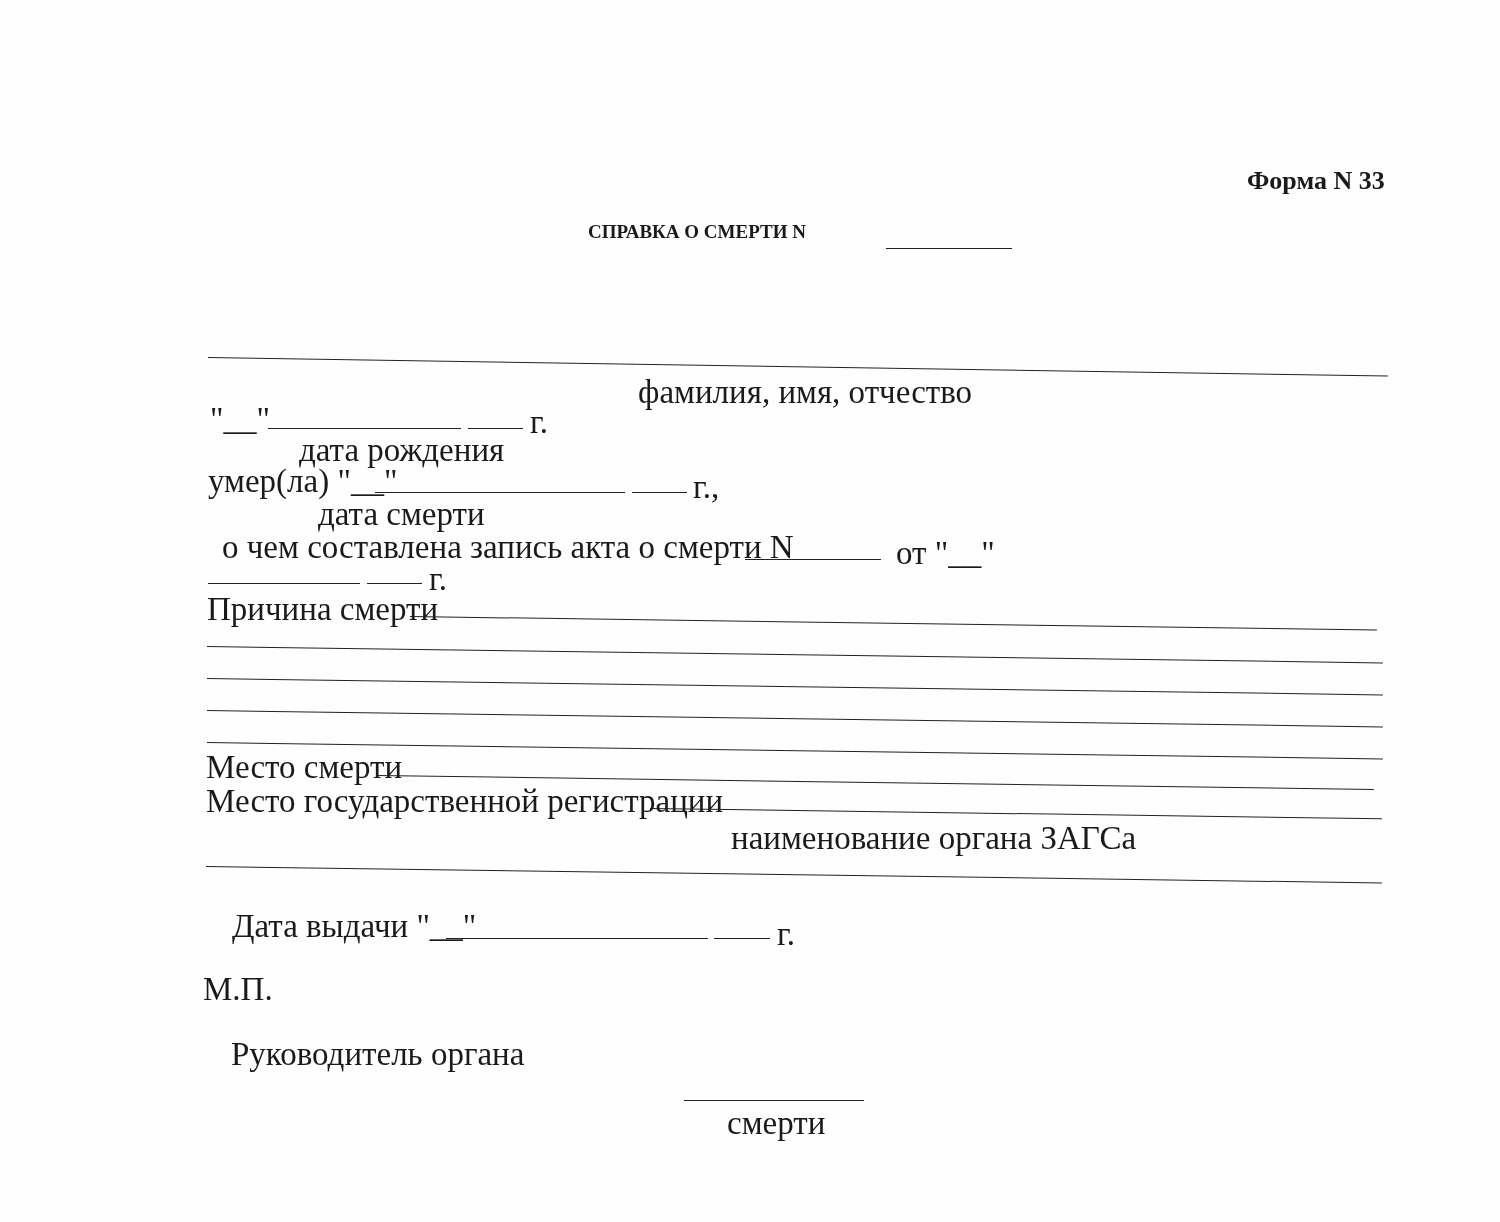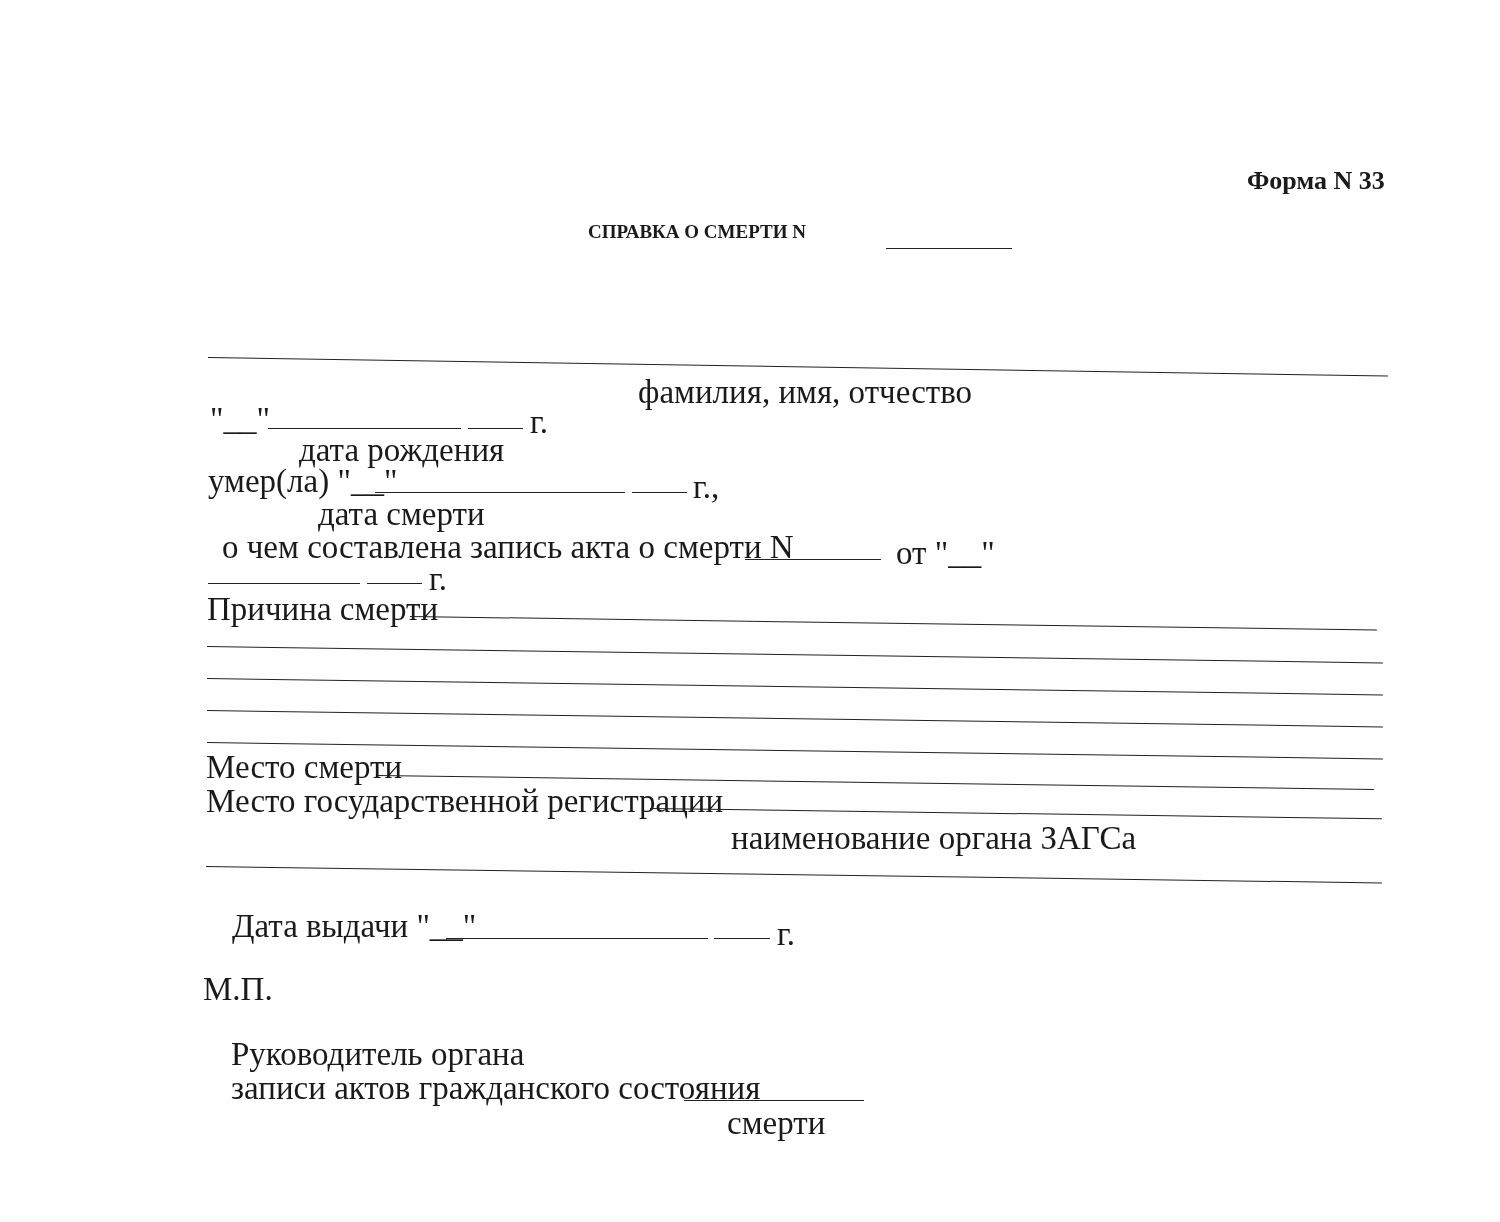--- a/index.html
+++ b/index.html
@@ -62,17 +62,16 @@
   <div class="ln" style="left:206px;top:866px;width:1176px;transform:rotate(0.8deg);"></div>
 
   <div class="t" style="left:232px;top:910px;">Дата выдачи "__"</div>
   <div class="ln" style="left:446px;top:938px;width:262px;"></div>
   <div class="ln" style="left:714px;top:938px;width:56px;"></div>
   <div class="t" style="left:777px;top:918px;">г.</div>
 
   <div class="t" style="left:203px;top:973px;">М.П.</div>
 
   <div class="t" style="left:231px;top:1038px;">Руководитель органа</div>
-  <div class="t" style="left:231px;top:1072px;">записи актов гражданского состояния</div>
   <div class="ln" style="left:684px;top:1100px;width:180px;"></div>
   <div class="t" style="left:727px;top:1107px;">смерти</div>
 
 </div>
 
 </body></html>

